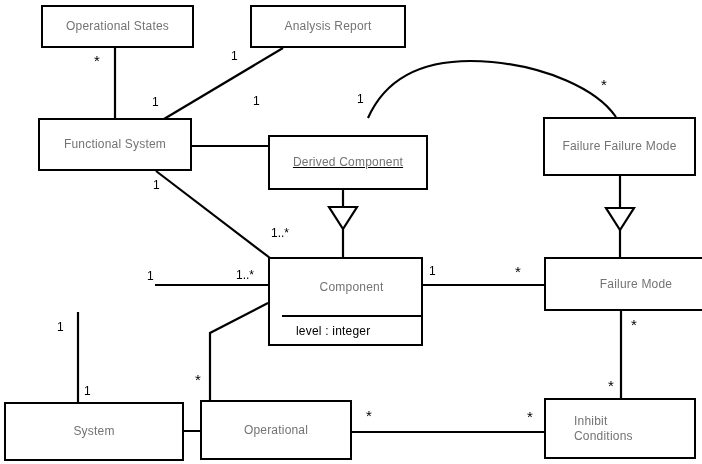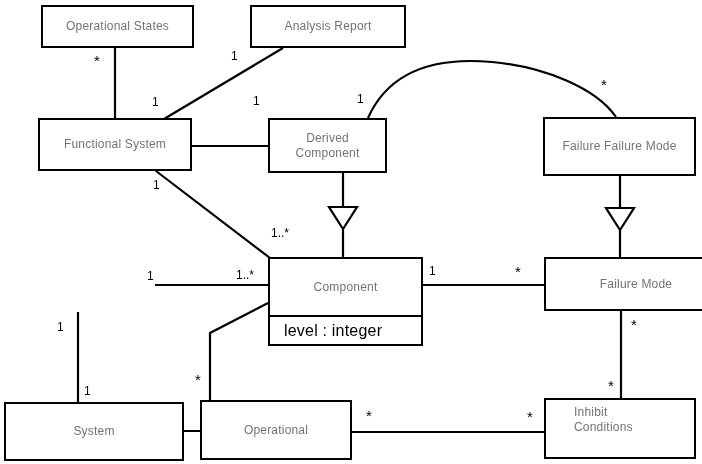--- a/index.html
+++ b/index.html
@@ -48,21 +48,21 @@
   }
   .uml-name-compartment.align-left {
     justify-content: flex-start;
     text-align: left;
     padding-left: 28px;
   }
   .uml-attr-compartment {
     border-top: 2px solid #000000;
     display: flex;
     align-items: center;
-    font-size: 16px;
+    font-size: 12px;
     color: #000000;
     letter-spacing: 0.2px;
     padding-left: 14px;
     height: 27px;
     flex: 0 0 auto;
   }
   .multiplicity {
     position: absolute;
     font-size: 12px;
     color: #000000;
@@ -120,48 +120,48 @@
   </div>
 
   <div class="uml-class" style="left:250px; top:5px; width:156px; height:43px;">
     <div class="uml-name-compartment">Analysis Report</div>
   </div>
 
   <div class="uml-class" style="left:38px; top:118px; width:154px; height:53px;">
     <div class="uml-name-compartment">Functional System</div>
   </div>
 
-  <div class="uml-class" style="left:268px; top:118px; width:119px; height:55px;">
+  <div class="uml-class" style="left:268px; top:135px; width:160px; height:55px;text-decoration:underline;">
     <div class="uml-name-compartment">Derived Component</div>
   </div>
 
   <div class="uml-class" style="left:543px; top:117px; width:153px; height:59px;">
     <div class="uml-name-compartment">Failure Failure Mode</div>
   </div>
 
 
-  <div class="uml-class" style="left:268px; top:257px; width:155px; height:89px;">
+  <div class="uml-class" style="left:268px; top:257px; width:155px; height:89px;padding-left:12px;">
     <div class="uml-name-compartment">Component</div>
     <div class="uml-attr-compartment">level : integer</div>
   </div>
 
   <div class="uml-class" style="left:544px; top:257px; width:184px; height:54px;">
     <div class="uml-name-compartment">Failure Mode</div>
   </div>
 
   <div class="uml-class" style="left:4px; top:402px; width:180px; height:59px;">
     <div class="uml-name-compartment">System</div>
   </div>
 
   <div class="uml-class" style="left:200px; top:400px; width:152px; height:60px;">
     <div class="uml-name-compartment">Operational</div>
   </div>
 
   <div class="uml-class" style="left:544px; top:398px; width:152px; height:61px;">
-    <div class="uml-name-compartment align-left" style="white-space: pre; align-items: flex-start; padding-top: 5px;">Inhibit
+    <div class="uml-name-compartment align-left" style="white-space: pre; align-items: flex-start; padding-top: 14px;">Inhibit
 Conditions</div>
   </div>
 
   <div class="multiplicity star" style="left:94px;  top:56px;">*</div>
   <div class="multiplicity" style="left:231px; top:50px;">1</div>
   <div class="multiplicity" style="left:152px; top:96px;">1</div>
   <div class="multiplicity" style="left:253px; top:95px;">1</div>
   <div class="multiplicity" style="left:357px; top:93px;">1</div>
   <div class="multiplicity star" style="left:601px; top:80px;">*</div>
   <div class="multiplicity" style="left:153px; top:179px;">1</div>

